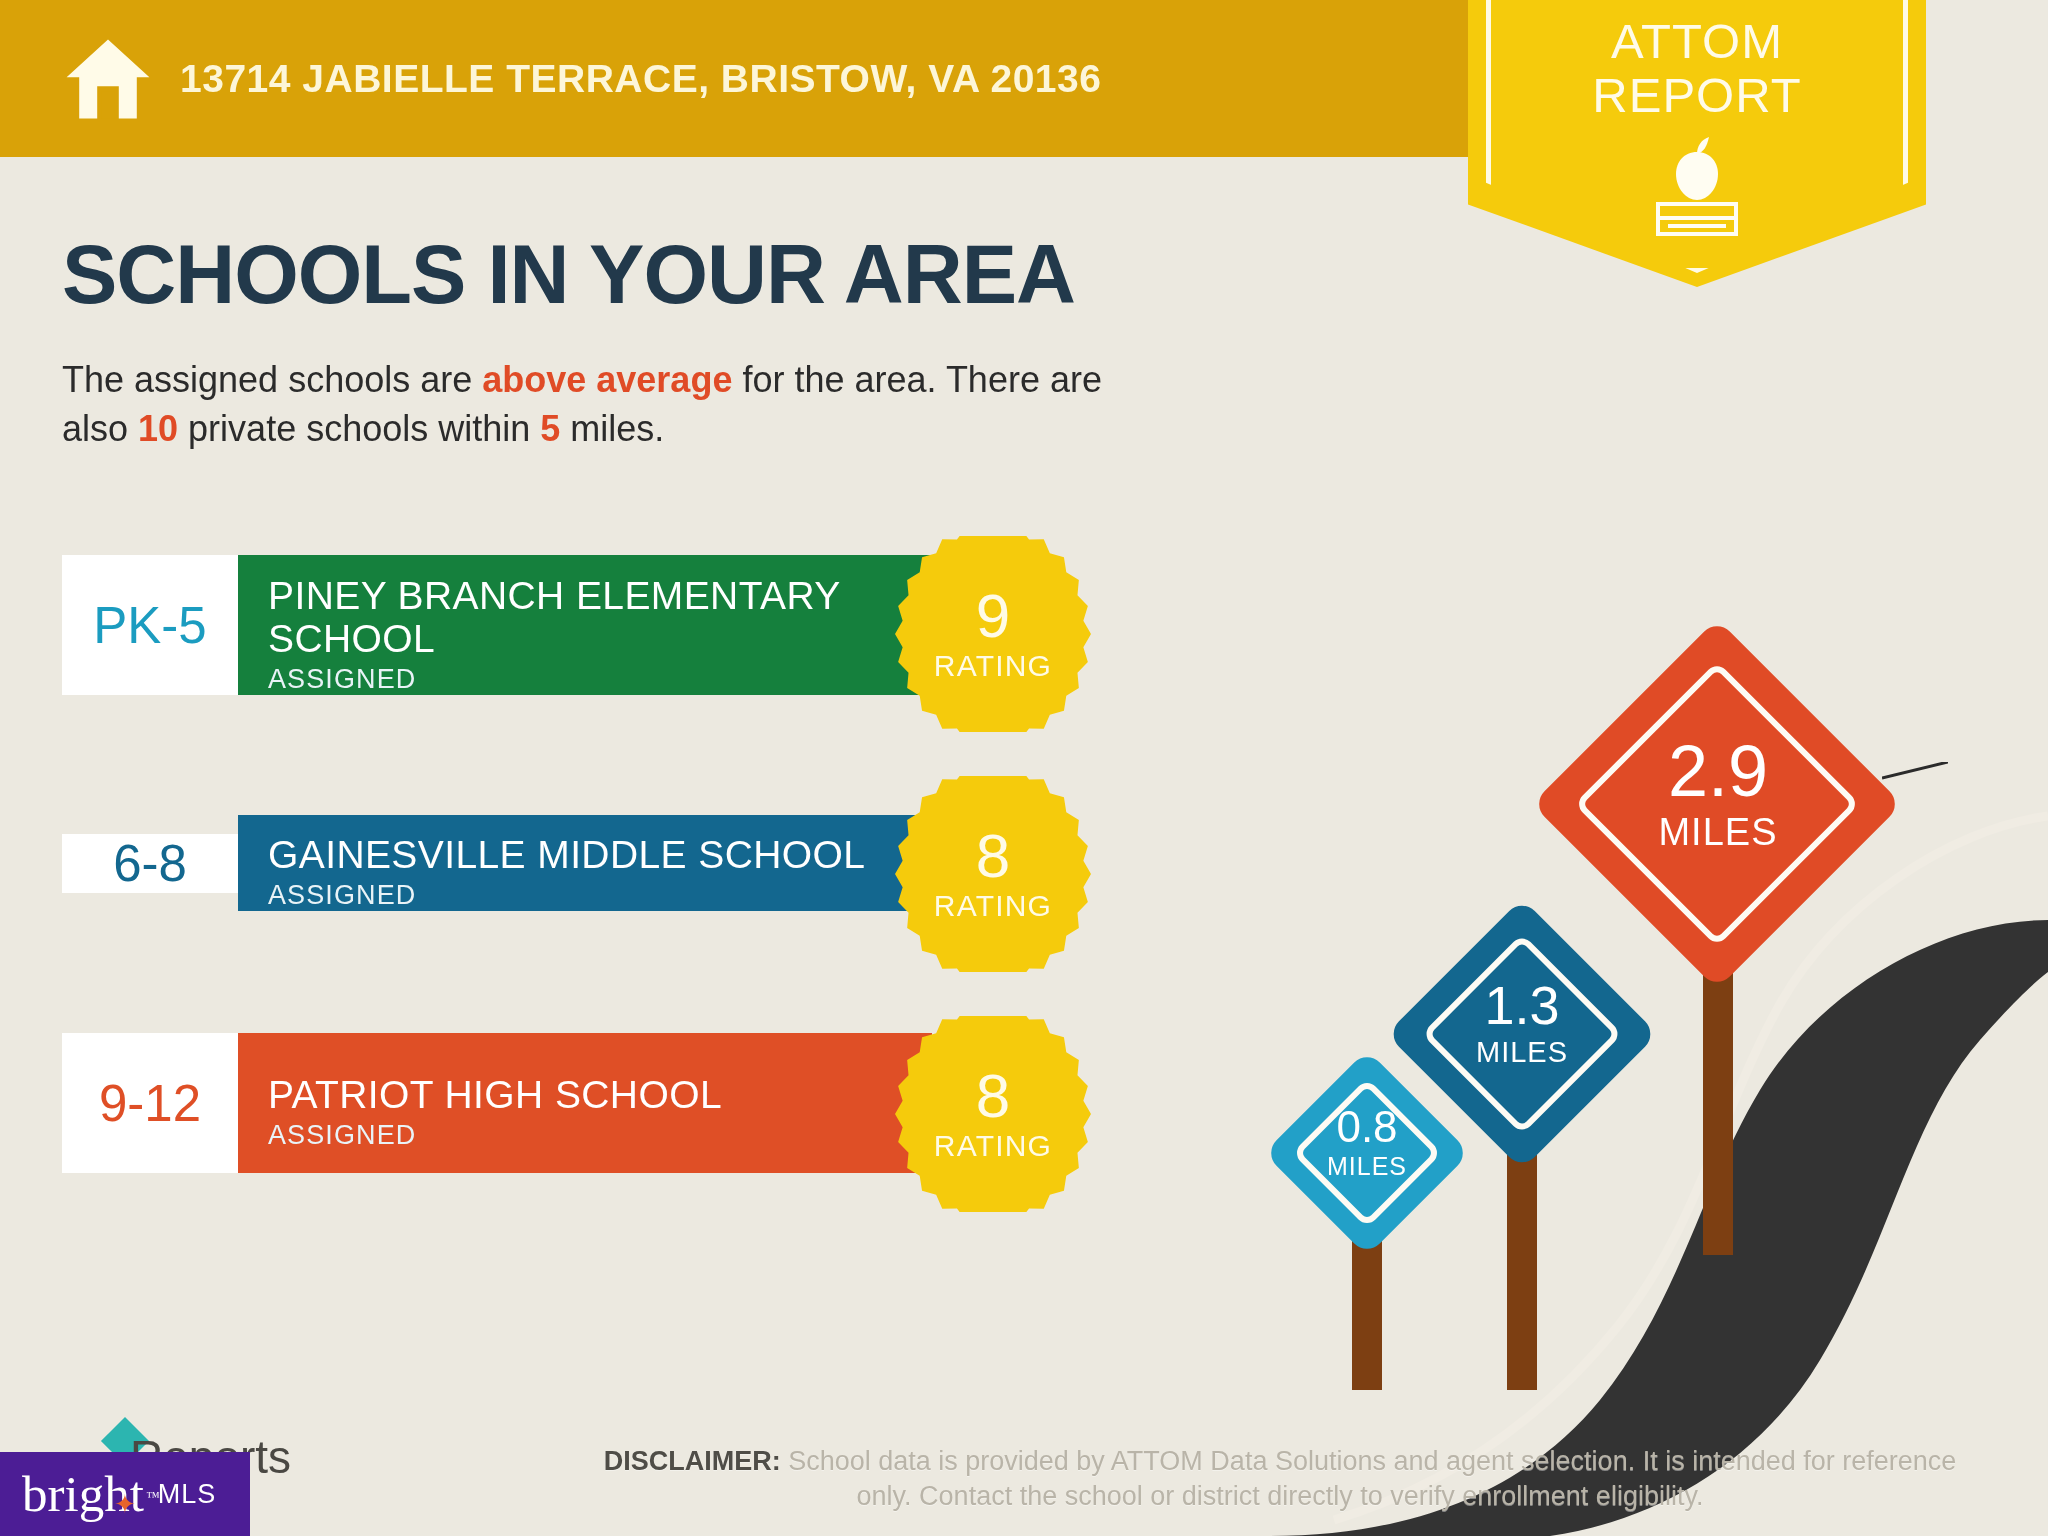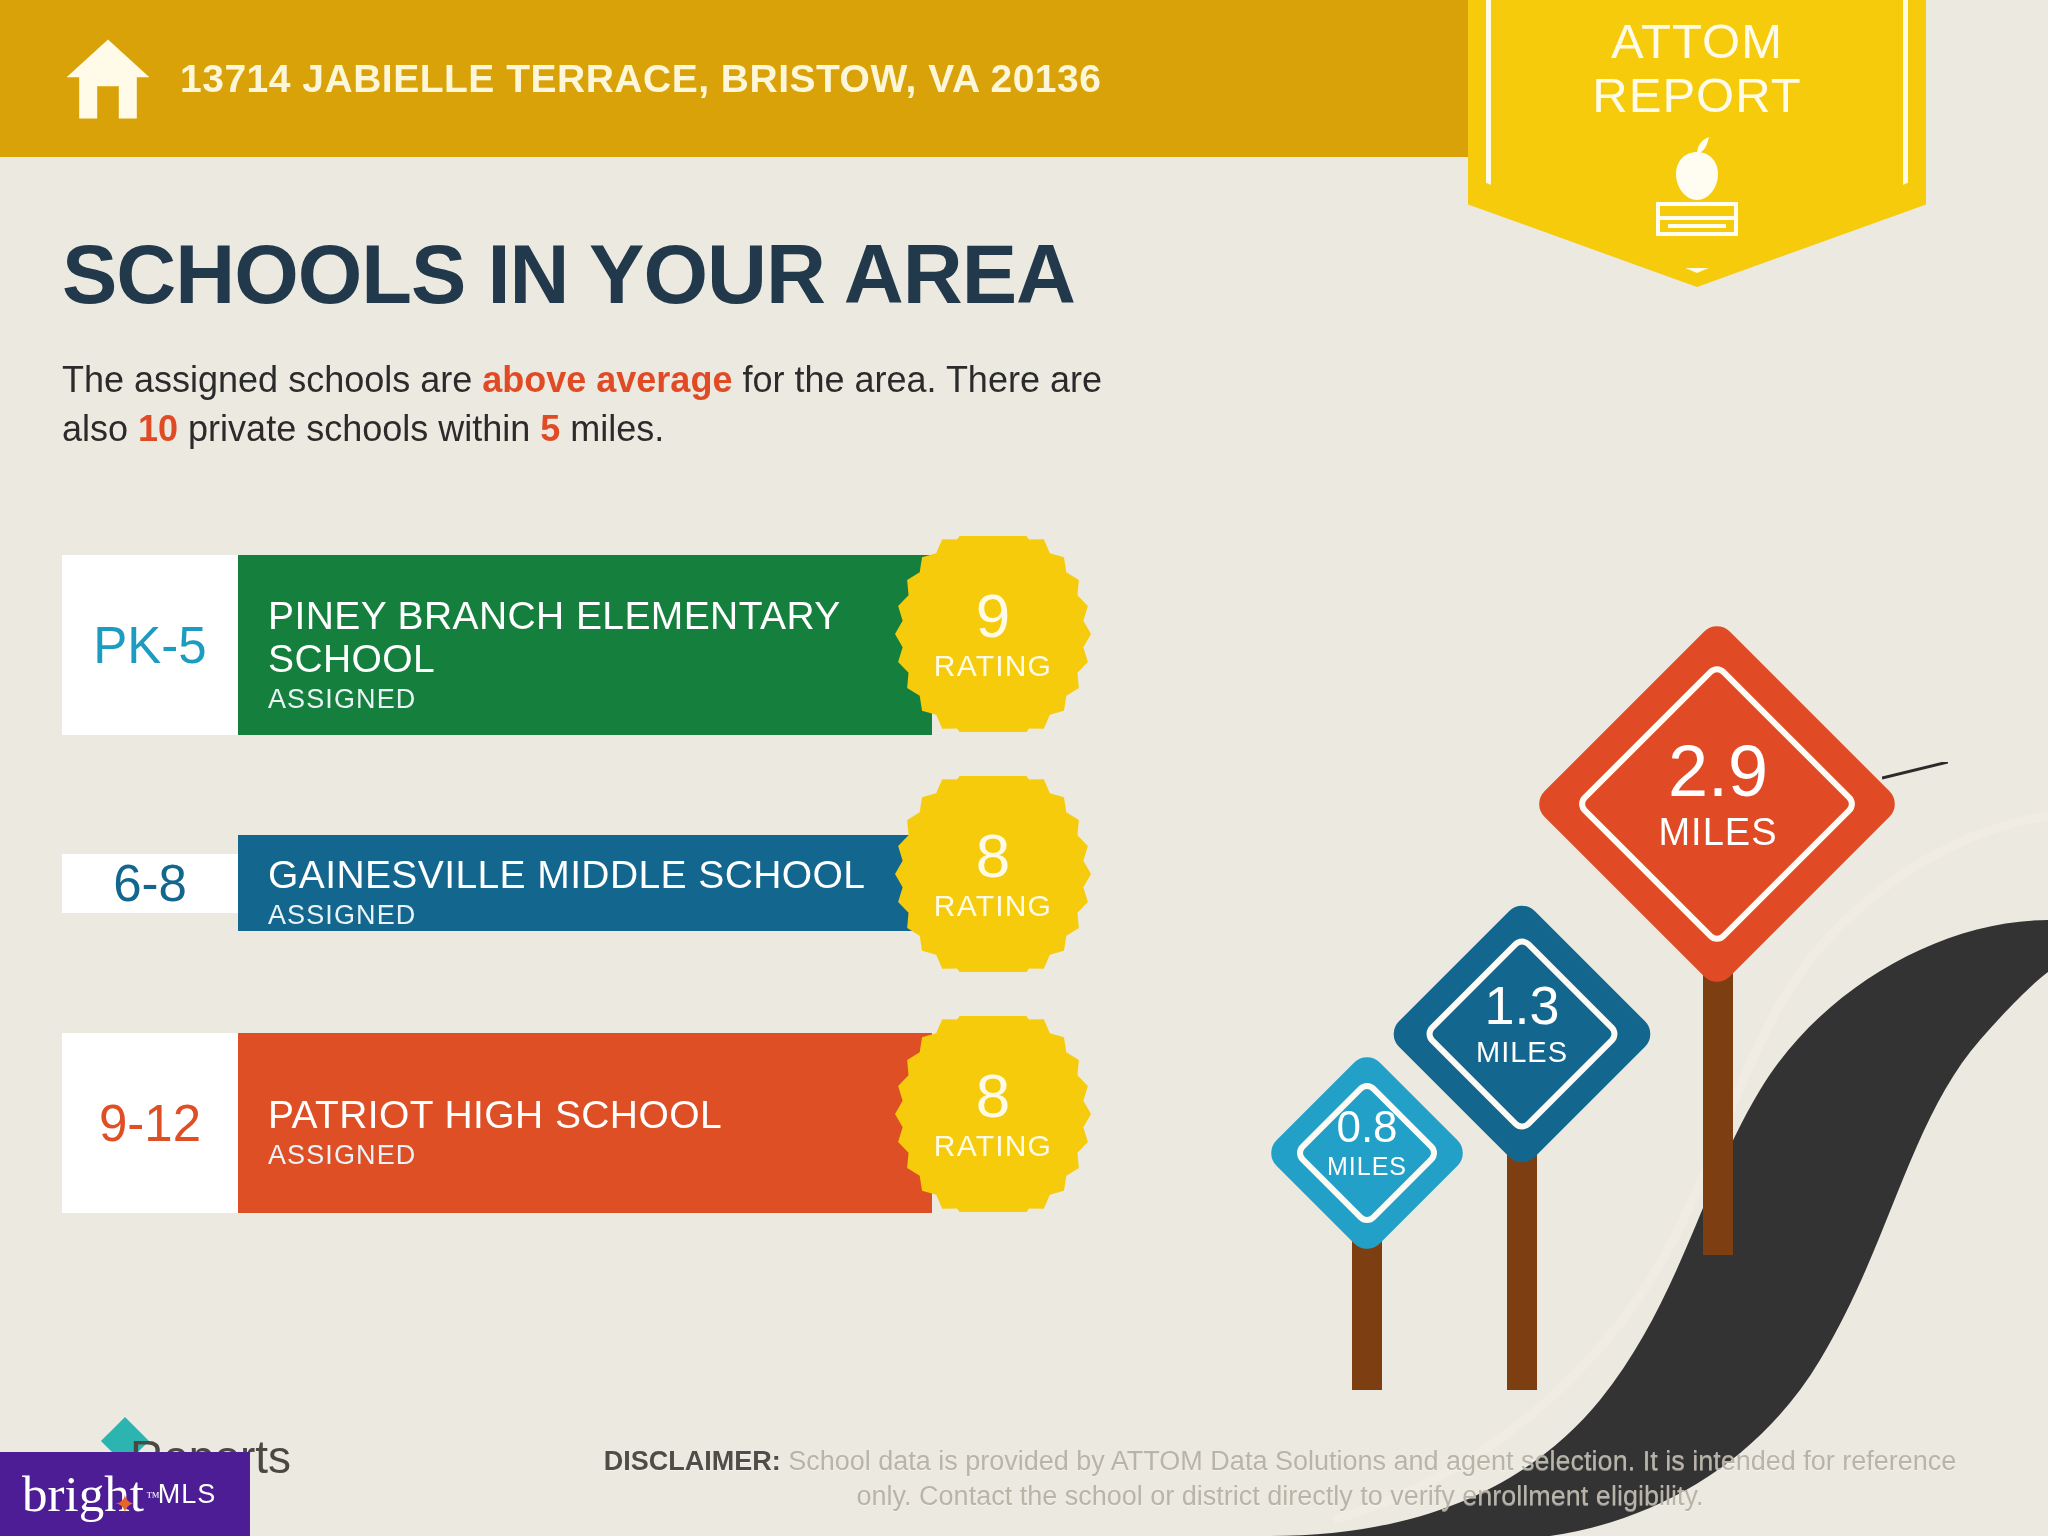--- a/index.html
+++ b/index.html
@@ -63,21 +63,21 @@
     letter-spacing:-1px; white-space:nowrap;
   }
   #subtitle{
     position:absolute; left:62px; top:355px; width:1040px;
     font-size:36px; line-height:49px; color:#2b2b2b;
   }
   .hl{ color:#e04b26; font-weight:bold;margin-top:8px; }
 
   
   .school-row{
-    position:absolute; left:62px; width:870px; height:180px;
+    position:absolute; left:62px; width:870px; height:140px;
     display:flex; align-items:stretch;
   }
   #row-0{ top:555px; }
   #row-1{ top:793px;align-items:center; }
   #row-2{ top:1033px; }
 
   .grade-box{
     width:176px; flex:none; background:#ffffff;
     display:flex; align-items:center; justify-content:center;
     font-size:51px; font-weight:500;

